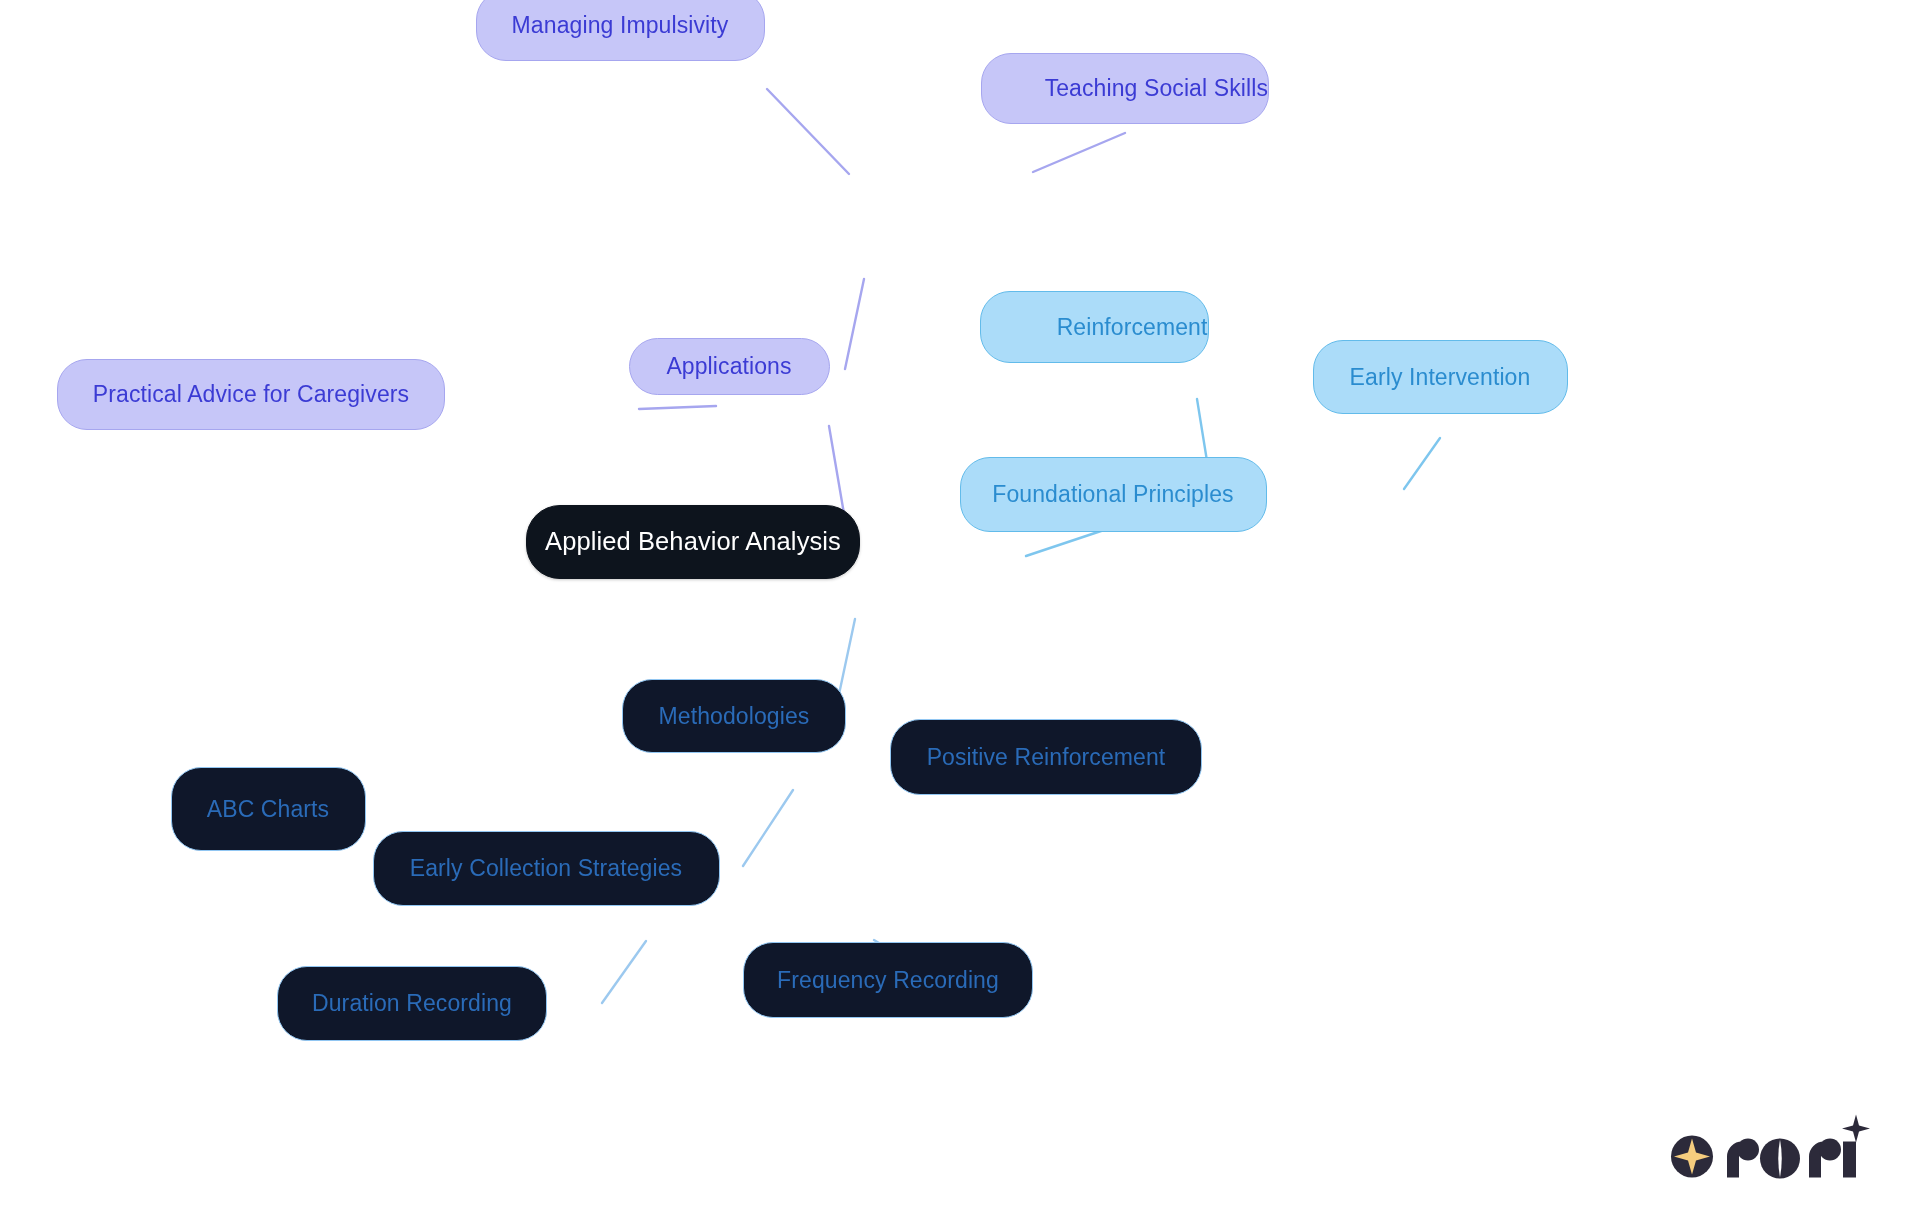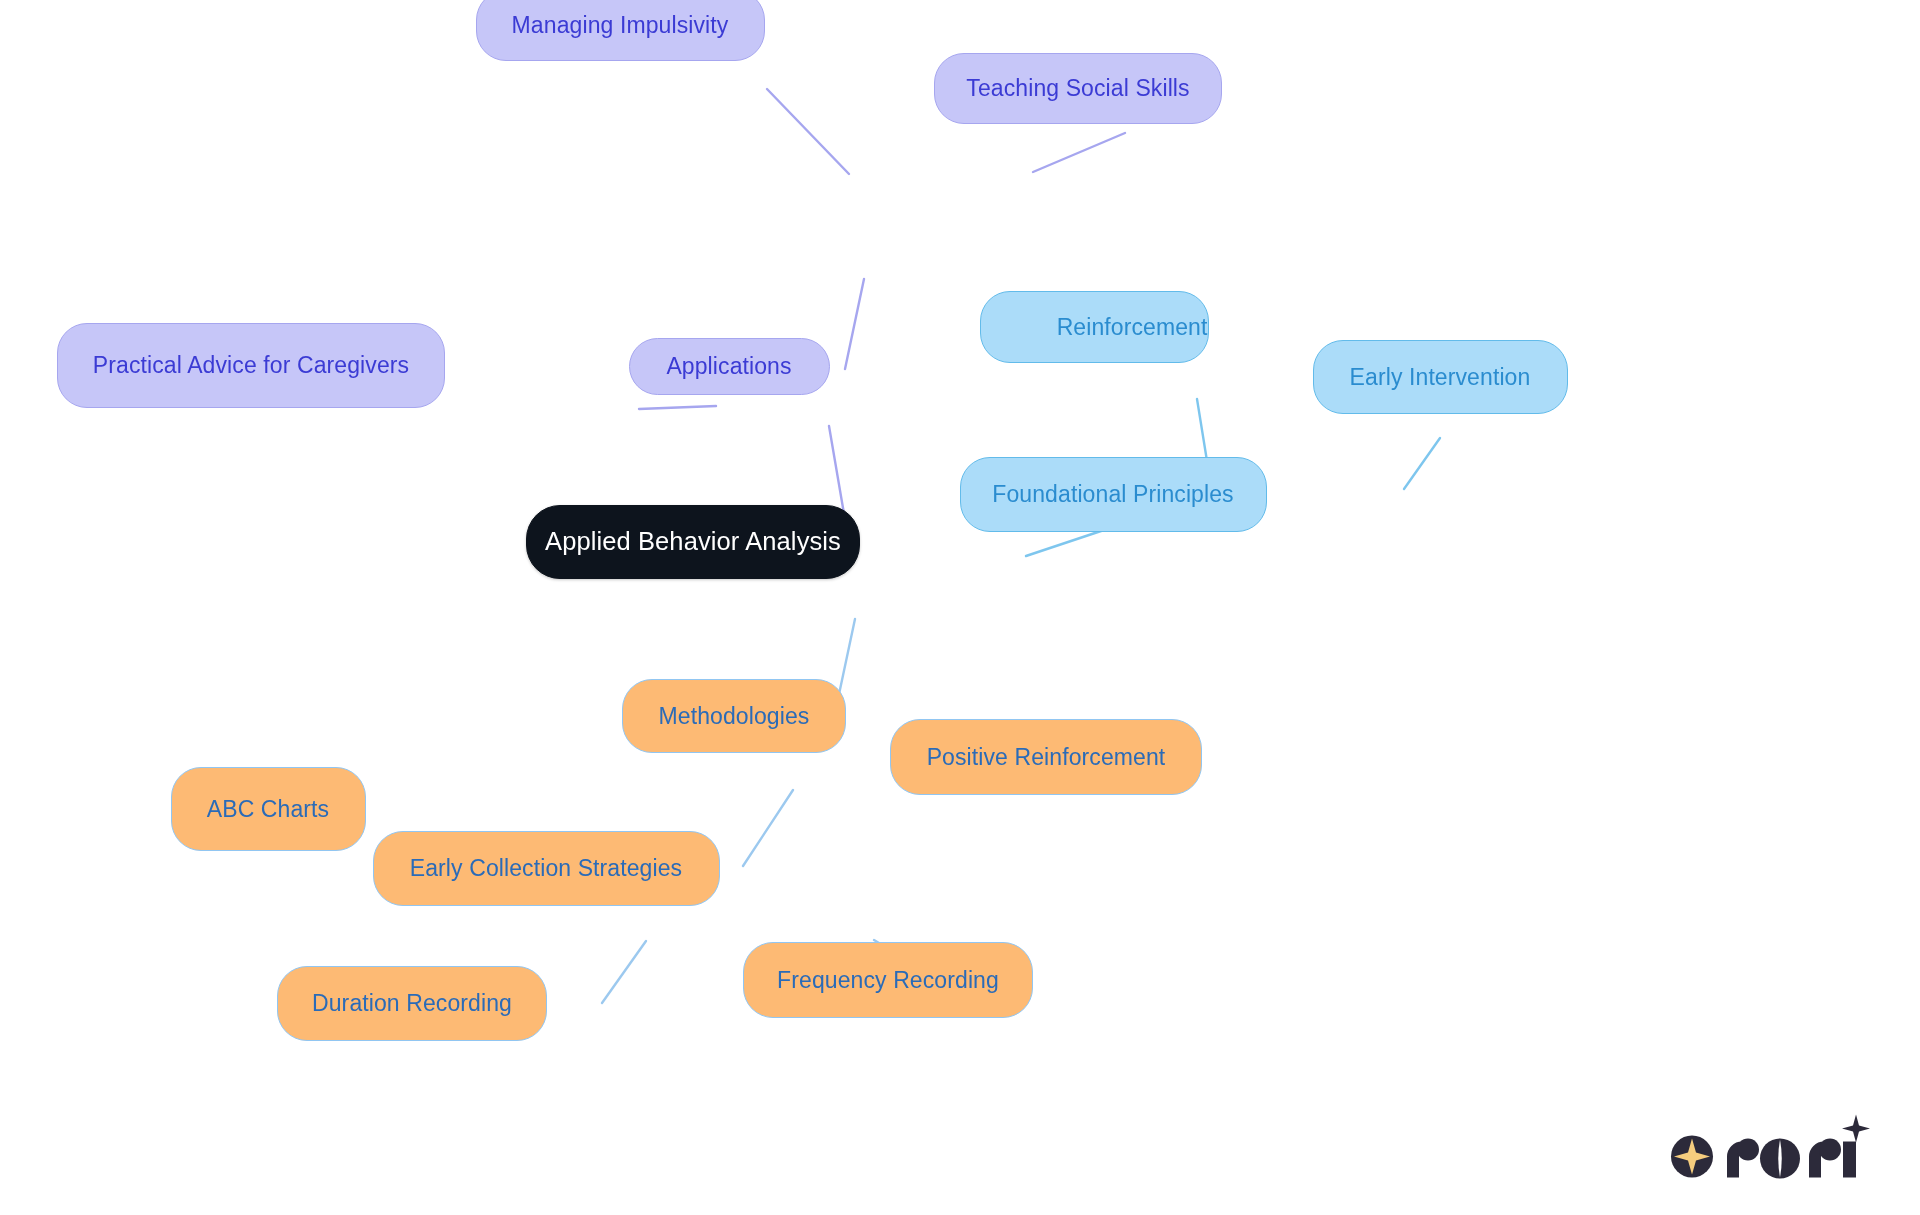--- a/index.html
+++ b/index.html
@@ -61,21 +61,21 @@
   
   .node.cyan {
     background: #abdcf9;
     border-color: #62bbea;
     color: #2a8ccf;
     border-radius: 30px;
     font-size: 23px;
   }
   
   .node.blue {
-    background: #fdba74;
+    background: #0f172a;
     border-color: #91c6f2;
     color: #2a6bb8;
     border-radius: 30px;
     font-size: 23px;
   }
   
   #logo {
     position: absolute;
     right: 42px;
     bottom: 28px;
@@ -105,23 +105,23 @@
       <line x1="874" y1="940" x2="940" y2="980" stroke="#9cc9ef" stroke-width="2.4" stroke-linecap="round"></line>
     </svg>
 
   <div class="node root" style="width: 334px; height: 74px; left: 526px; top: 505px; text-align: center;"><span>Applied Behavior Analysis</span></div>
 
   <div class="node purple" style="width: 201px; height: 57px; left: 628.5px; top: 337.5px;"><span>Applications</span></div>
 
 
   <div class="node purple" style="width: 289px; height: 71px; left: 475.5px; top: -10.5px;"><span>Managing Impulsivity</span></div>
 
-  <div class="node purple" style="width: 288px; height: 71px; left: 934px; top: 52.5px;"><span>Teaching Social Skills</span></div>
+  <div class="node purple" style="width: 288px; height: 71px; left: 981px; top: 52.5px; justify-content: flex-end;"><span>Teaching Social Skills</span></div>
 
-  <div class="node purple" style="width: 388px; height: 85px; left: 57px; top: 323px;"><span>Practical Advice for Caregivers</span></div>
+  <div class="node purple" style="width: 388px; height: 71px; left: 57px; top: 359px;"><span>Practical Advice for Caregivers</span></div>
 
   <div class="node cyan" style="width: 307px; height: 75px; left: 959.5px; top: 456.5px;"><span>Foundational Principles</span></div>
 
   <div class="node cyan" style="width: 229px; height: 72px; left: 979.5px; top: 291px; justify-content: flex-end;"><span>Reinforcement</span></div>
 
   <div class="node cyan" style="width: 255px; height: 74px; left: 1312.5px; top: 340px;"><span>Early Intervention</span></div>
 
   <div class="node blue" style="width: 224px; height: 74px; left: 622px; top: 679px;"><span>Methodologies</span></div>
 
   <div class="node blue" style="width: 312px; height: 76px; left: 890px; top: 719px;"><span>Positive Reinforcement</span></div>

